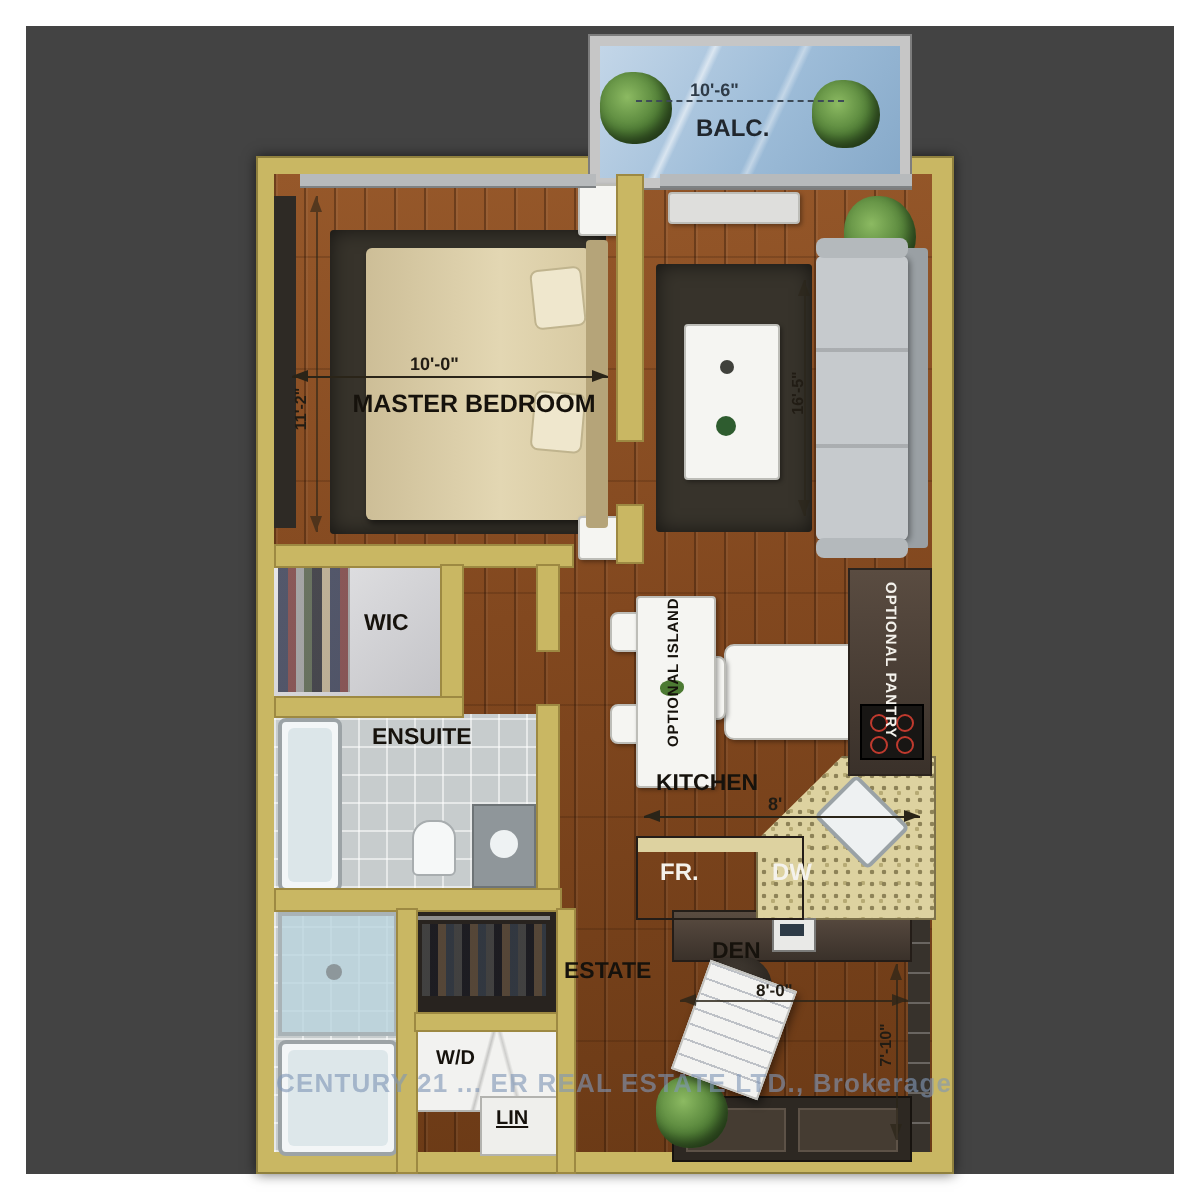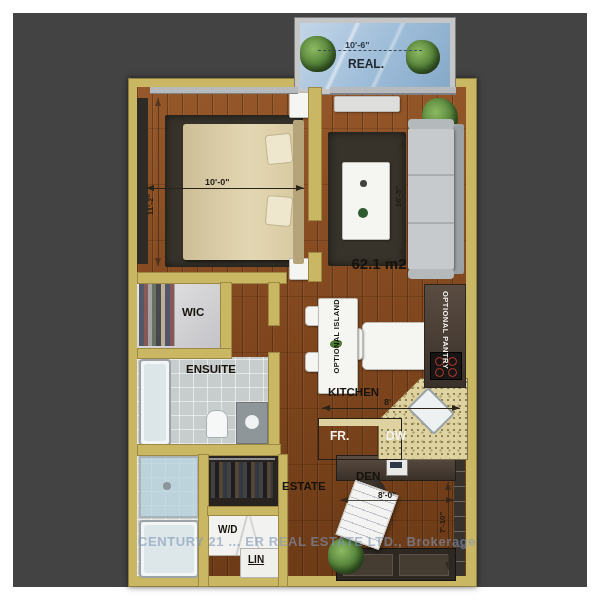--- a/index.html
+++ b/index.html
@@ -47,21 +47,21 @@
 <body>
 
 <div class="stage">
   <div class="bg"></div>
 
   <div class="balc"></div>
   <div class="plant abs" style="left:300px;top:36px;width:36px;height:36px;"></div>
   <div class="plant abs" style="left:406px;top:40px;width:34px;height:34px;"></div>
   <div class="abs" style="left:318px;top:50px;width:104px;border-top:1px dashed #3d4a57;z-index:6;"></div>
   <div class="dimt" style="left:345px;top:40px;color:#2e3b48;z-index:7;">10'-6"</div>
-  <div class="lbl" style="left:348px;top:58px;font-size:12px;color:#20262d;z-index:7;">REAL.</div>
+  <div class="lbl" style="left:348px;top:58px;font-size:12px;color:#20262d;z-index:7;">BALC.</div>
 
   <div class="unit"></div>
   <div class="floor"></div>
 
   <div class="wall" style="left:308px;top:87px;width:12px;height:132px;"></div>
   <div class="wall" style="left:308px;top:252px;width:12px;height:28px;"></div>
   <div class="wall" style="left:137px;top:272px;width:148px;height:10px;"></div>
   <div class="wall" style="left:220px;top:282px;width:10px;height:68px;"></div>
   <div class="wall" style="left:137px;top:348px;width:93px;height:9px;"></div>
   <div class="wall" style="left:268px;top:282px;width:10px;height:42px;"></div>
@@ -78,37 +78,37 @@
   <div class="abs" style="left:293px;top:120px;width:11px;height:144px;background:#b5a479;border-radius:2px;z-index:9;"></div>
   <div class="abs" style="left:266px;top:134px;width:24px;height:28px;background:#efe7cd;border:1px solid #c0b48e;border-radius:4px;z-index:10;transform:rotate(-6deg);"></div>
   <div class="abs" style="left:266px;top:196px;width:24px;height:28px;background:#efe7cd;border:1px solid #c0b48e;border-radius:4px;z-index:10;transform:rotate(5deg);"></div>
   <div class="white-f" style="left:289px;top:92px;width:22px;height:24px;"></div>
   <div class="white-f" style="left:289px;top:258px;width:22px;height:20px;"></div>
 
   <div class="dimh" style="left:146px;top:188px;width:158px;"></div>
   <div class="dimt" style="left:205px;top:177px;">10'-0"</div>
   <div class="dimv" style="left:158px;top:98px;height:168px;opacity:.6;"></div>
   <div class="dimt rotccw" style="left:140px;top:200px;font-size:8px;">11'-2"</div>
+  <div class="lbl" style="left:174px;top:196px;width:126px;text-align:center;font-size:12.5px;">MASTER BEDROOM</div>
 
   <div class="gray-win" style="left:330px;top:87px;width:126px;height:6px;"></div>
   <div class="white-f" style="left:334px;top:96px;width:64px;height:14px;background:#dededc;"></div>
   <div class="plant abs" style="left:422px;top:98px;width:36px;height:40px;"></div>
   <div class="rug" style="left:328px;top:132px;width:78px;height:134px;"></div>
   <div class="white-f" style="left:342px;top:162px;width:46px;height:76px;"></div>
   <div class="abs" style="left:360px;top:180px;width:7px;height:7px;background:#40413c;border-radius:50%;z-index:9;"></div>
   <div class="abs" style="left:358px;top:208px;width:10px;height:10px;background:#2e5c2f;border-radius:50%;z-index:9;"></div>
   <div class="abs" style="left:452px;top:124px;width:12px;height:150px;background:#9aa0a4;border-radius:2px;z-index:8;"></div>
   <div class="abs" style="left:408px;top:128px;width:46px;height:142px;background:#c6cacd;border-radius:3px;z-index:8;background-image:repeating-linear-gradient(0deg,transparent 0 46px,rgba(0,0,0,.14) 46px 48px);box-shadow:1px 1px 3px rgba(0,0,0,.4);"></div>
   <div class="abs" style="left:408px;top:119px;width:46px;height:10px;background:#b4b9bc;border-radius:4px;z-index:9;"></div>
   <div class="abs" style="left:408px;top:269px;width:46px;height:10px;background:#b4b9bc;border-radius:4px;z-index:9;"></div>
   <div class="dimv" style="left:402px;top:140px;height:118px;opacity:.55;"></div>
   <div class="dimt rotccw" style="left:388px;top:192px;font-size:8px;">16'-5"</div>
 
   <div class="lbl" style="left:320px;top:256px;width:118px;text-align:center;font-size:15px;z-index:32;">
-    <div>62.1 m2</div>
   </div>
 
   <div class="white-f" style="left:362px;top:322px;width:72px;height:46px;border-radius:5px;"></div>
   <div class="white-f" style="left:348px;top:328px;width:13px;height:30px;border-radius:4px;"></div>
   <div class="white-f" style="left:436px;top:328px;width:13px;height:30px;border-radius:4px;"></div>
 
   <div class="white-f" style="left:318px;top:298px;width:38px;height:94px;z-index:10;"></div>
   <div class="white-f" style="left:305px;top:306px;width:15px;height:18px;border-radius:4px;"></div>
   <div class="white-f" style="left:305px;top:352px;width:15px;height:18px;border-radius:4px;"></div>
   <div class="abs" style="left:330px;top:340px;width:12px;height:8px;background:#4c7a33;border-radius:50% 40% 55% 45%;z-index:12;"></div>

